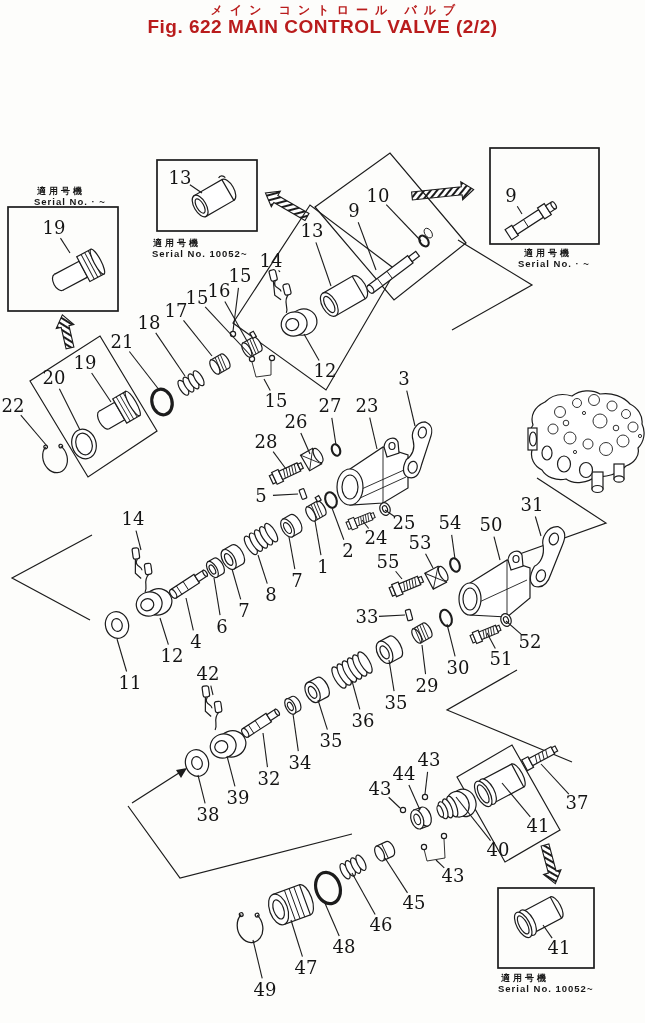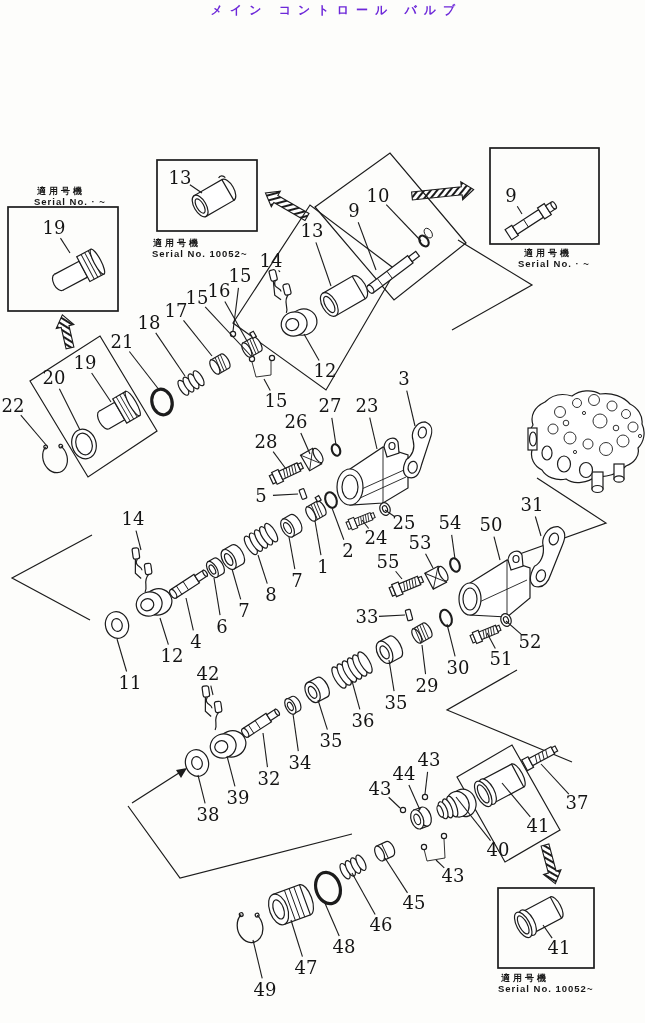--- a/index.html
+++ b/index.html
@@ -1,17 +1,17 @@
 <!DOCTYPE html>
 <html><head>
 <meta charset="utf-8">
 <style>
   html,body{margin:0;padding:0;background:#f6f6f4;}
   .page{position:relative;width:645px;height:1023px;background:#fdfdfb;overflow:hidden;
-        font-family:"Liberation Sans",sans-serif;color:#6d28d9;}
+        font-family:"Liberation Sans",sans-serif;color:#b91c1c;}
   .title-jp{position:absolute;top:2px;left:0;width:100%;text-align:center;
     font:bold 12px "Liberation Sans",sans-serif;letter-spacing:7px;transform:translateX(14px);}
   .title-en{position:absolute;top:16px;left:0;width:100%;text-align:center;
     font:bold 19px "Liberation Sans",sans-serif;letter-spacing:0.5px;}
   svg{position:absolute;top:0;left:0;}
   .ln{fill:none;stroke:#1c1c1c;stroke-width:1.2px;}
   .pt{fill:#fff;stroke:#1c1c1c;stroke-width:1.2px;}
   .thin{fill:none;stroke:#1c1c1c;stroke-width:0.9px;}
   .oring{fill:none;stroke:#1c1c1c;stroke-width:3.2px;}
   .oring2{fill:none;stroke:#1c1c1c;stroke-width:2.1px;}
@@ -20,20 +20,21 @@
   .callout{font:18px "DejaVu Serif",serif;fill:#141414;text-anchor:middle;}
   .serial-jp{font:bold 9px "Liberation Sans",sans-serif;letter-spacing:3px;fill:#161616;}
   .serial-en{font:bold 9.5px "Liberation Sans",sans-serif;letter-spacing:1px;fill:#161616;}
   .hatchfill{fill:url(#hatch);stroke:#1c1c1c;stroke-width:1.1px;}
 </style>
 </head>
 <body>
 
 <div class="page">
   <div class="title-jp">メイン  コントロール  バルブ</div>
+  <div class="title-en">Fig. 622   MAIN CONTROL VALVE (2/2)</div>
 
   <svg width="645" height="1023" viewBox="0 0 645 1023">
     <defs>
       <pattern id="hatch" width="5" height="5" patternUnits="userSpaceOnUse" patternTransform="rotate(45)">
         <rect width="5" height="5" fill="#fff"></rect>
         <line x1="1" y1="0" x2="1" y2="5" stroke="#1c1c1c" stroke-width="2"></line>
       </pattern>
       <g id="coil4">
         <ellipse class="pt" cx="-9" cy="0" rx="3.6" ry="8.5"></ellipse>
           <ellipse class="pt" cx="-3" cy="0" rx="3.6" ry="8.5"></ellipse>

